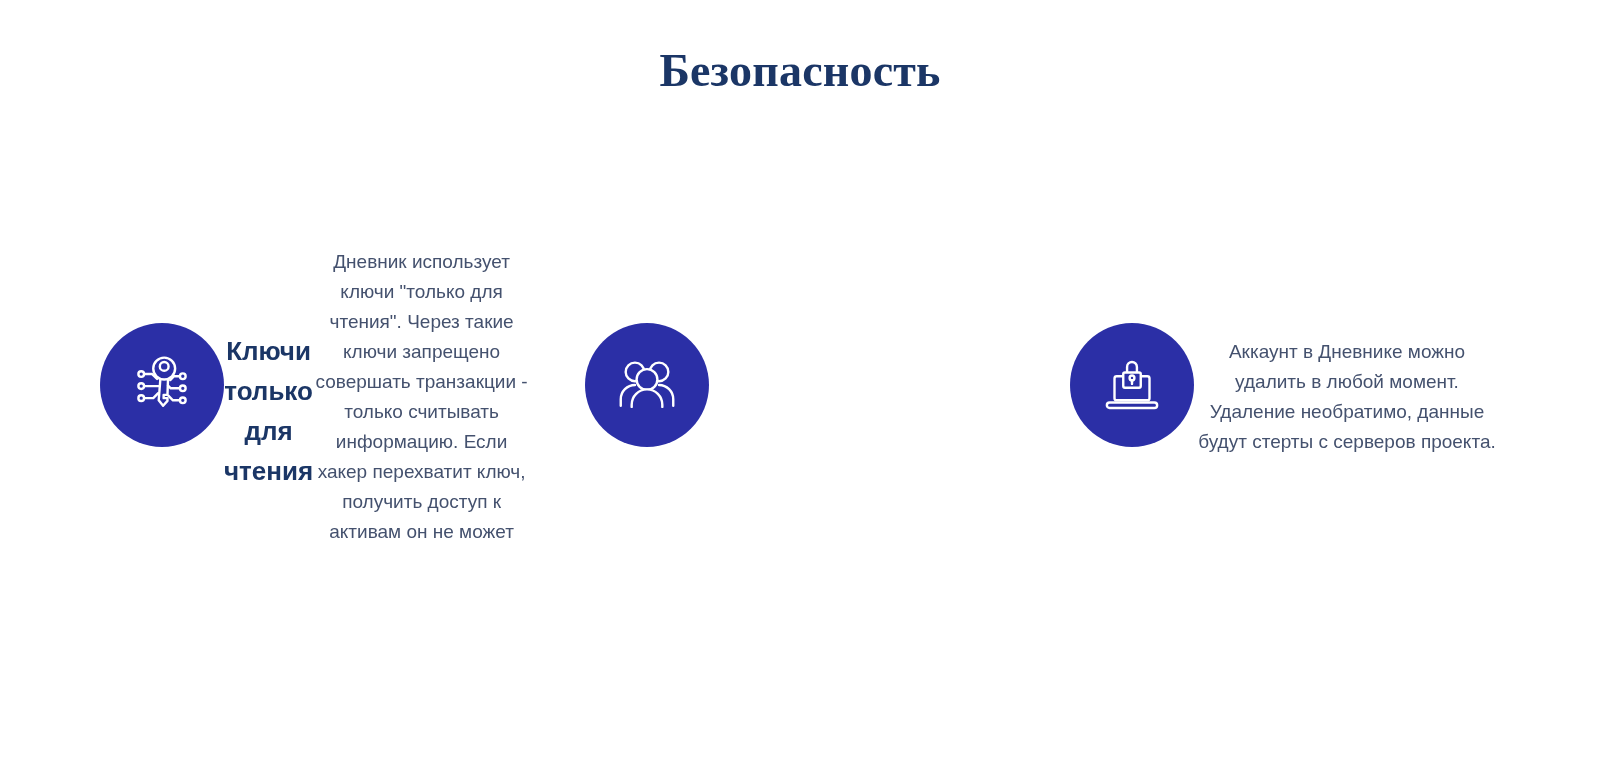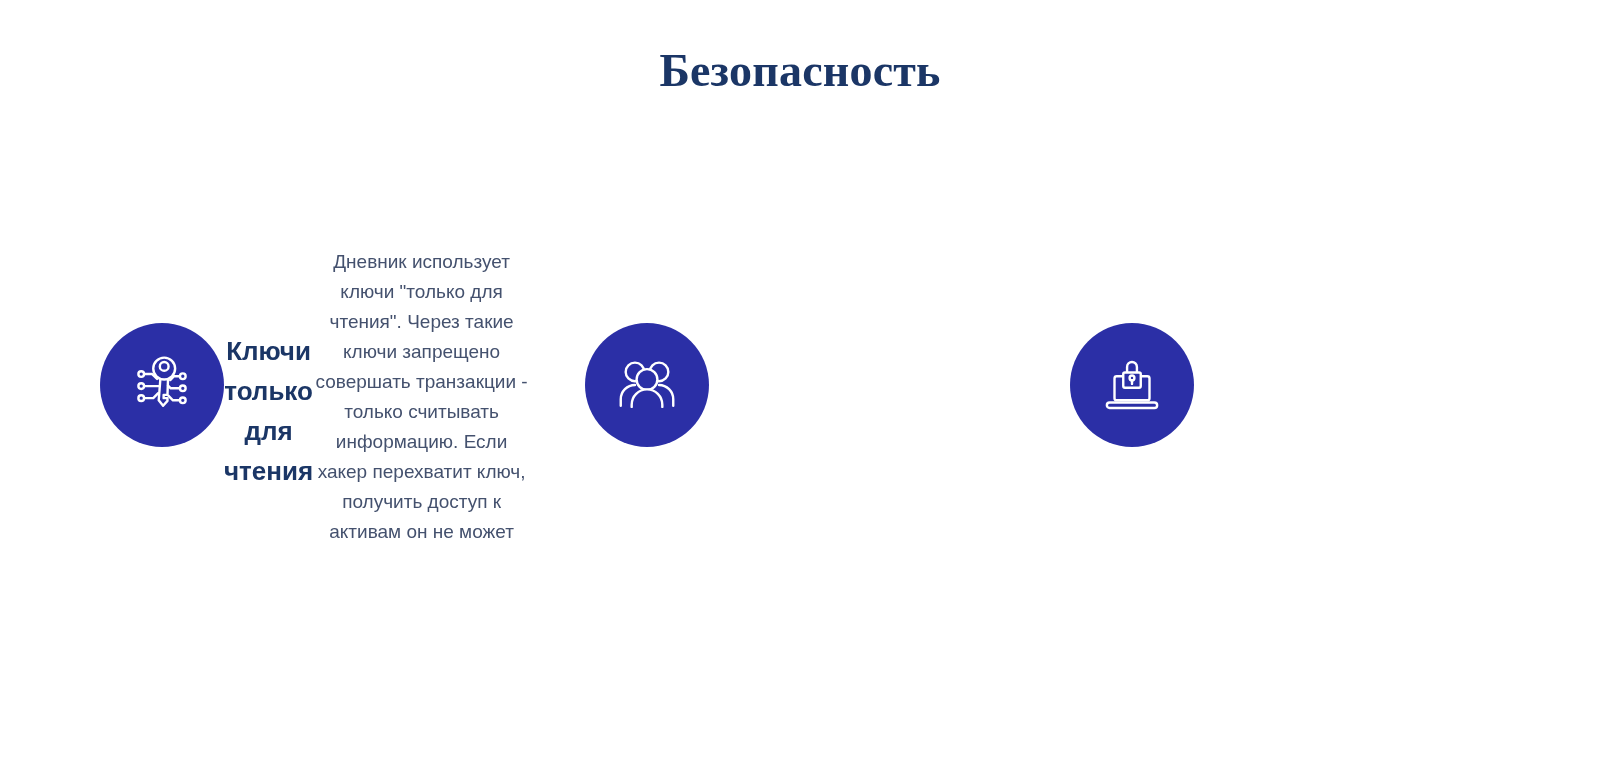--- a/index.html
+++ b/index.html
@@ -123,16 +123,17 @@
           <path d="M27.5 21 V15.5 A4.5 4.5 0 0 1 36.5 15.5 V21" fill="#2b2fa6"></path>
 
           <rect x="24" y="20.5" width="16" height="14" rx="1.5" fill="#2b2fa6"></rect>
 
           <circle cx="32" cy="25.5" r="2.2"></circle>
           <path d="M32 27.7 V31"></path>
 
           <rect x="9" y="48" width="46" height="5" rx="2.5"></rect>
         </svg>
       </div>
+      <p class="card-desc">Аккаунт в Дневнике можно удалить в любой момент. Удаление необратимо, данные будут стерты с серверов проекта.</p>
     </div>
 
   </div>
 </div>
 
 </body></html>

